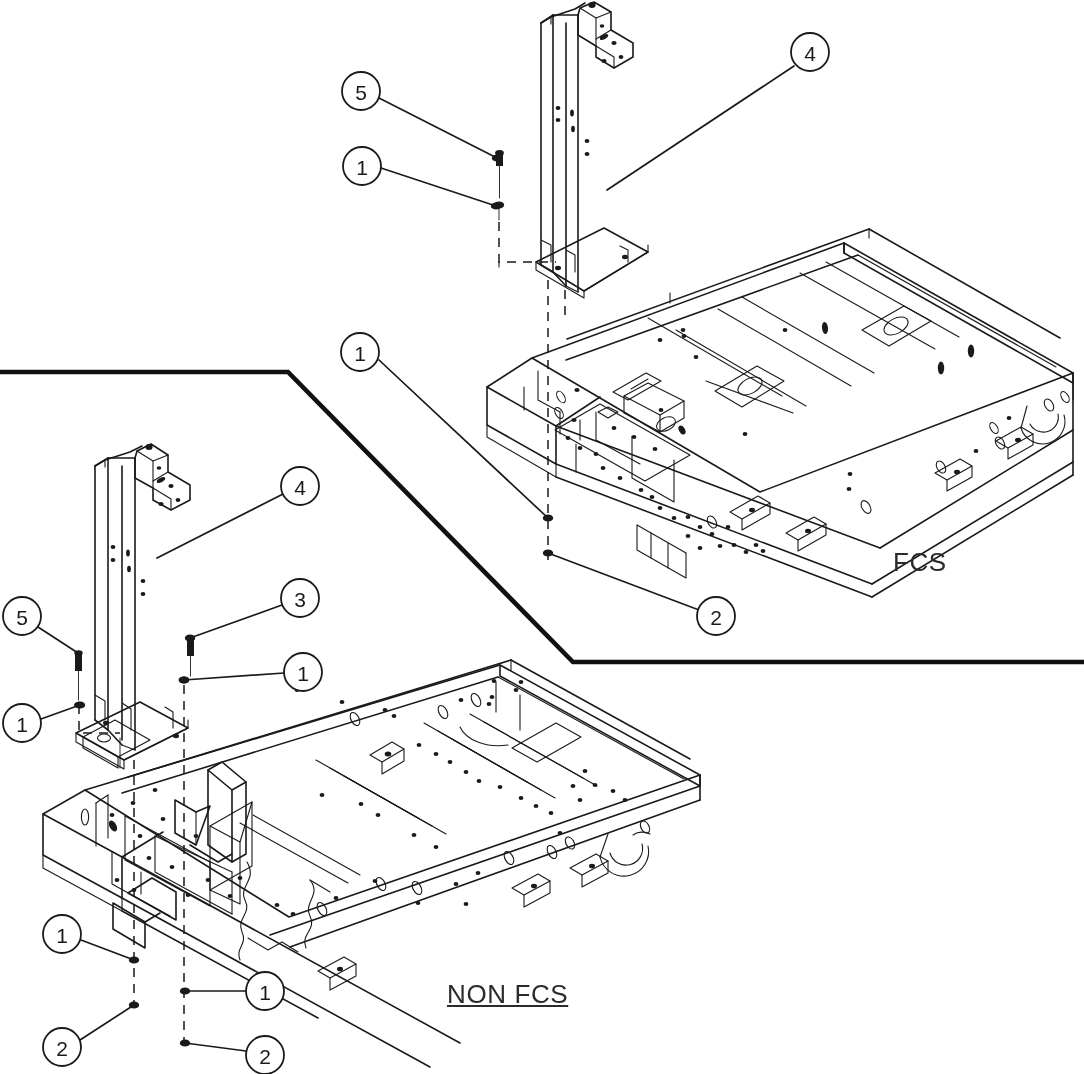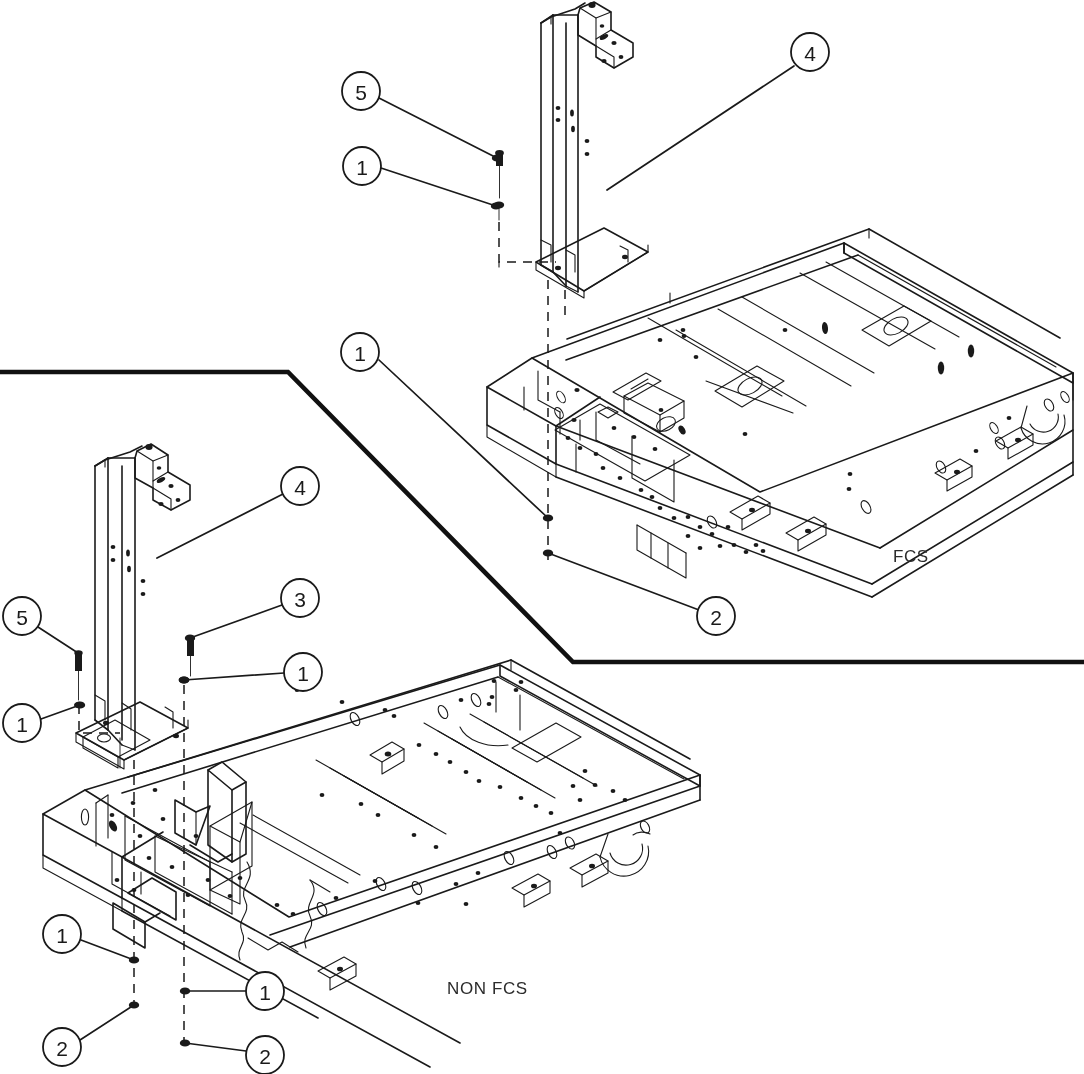--- a/index.html
+++ b/index.html
@@ -38,21 +38,21 @@
   .bub-text {
     font-family: "Liberation Sans", sans-serif;
     font-size: 21px;
     fill: #1a1a1a;
     text-anchor: middle;
     dominant-baseline: central;
   }
   .view-label {
     position: absolute;
     font-family: "Liberation Sans", sans-serif;
-    font-size: 17px;
+    font-size: 26px;
     color: #2b2b2b;
     letter-spacing: 0.6px;
     white-space: nowrap;
   }
 </style>
 </head>
 <body>
 
 <div id="diagram-root">
 
@@ -559,15 +559,15 @@
       <g>
         <path class="leader" d="M 246,1051 L 185,1043"></path>
         <ellipse class="solidfill" cx="185" cy="1043" rx="5.2" ry="3.6"></ellipse>
         <circle class="bub-circle" cx="265" cy="1055" r="19"></circle>
         <text class="bub-text" x="265" y="1056">2</text>
       </g>
     </svg>
 
   <div class="view-label" id="label-fcs" style="left: 893px; top: 547px;">FCS</div>
 
-  <div class="view-label" id="label-non-fcs" style="left: 447px; top: 979px;">NON FCS</div>
+  <div class="view-label" id="label-non-fcs" style="left: 447px; top: 979px; text-decoration: underline;">NON FCS</div>
 
 </div>
 
 </body></html>

